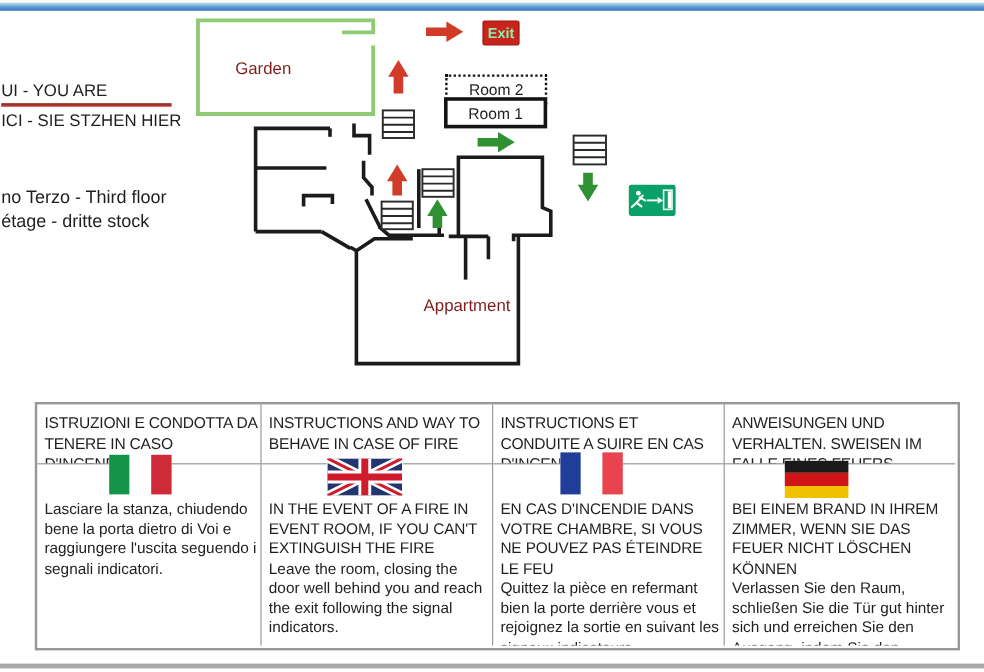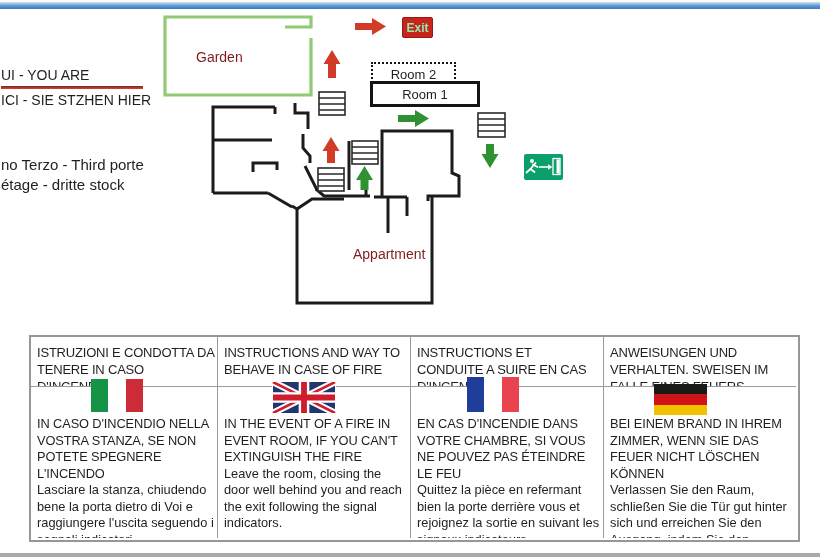--- a/index.html
+++ b/index.html
@@ -19,21 +19,21 @@
   
   svg.plan{left:0;top:0;width:820px;height:560px;}
 
   
   .plan-label{font-size:14px;color:#7f1d1d;white-space:nowrap;}
   .exit-box{left:402px;top:17px;width:31px;height:21px;background:#c9241c;
     color:#86efac;font-weight:bold;font-size:12px;display:flex;align-items:center;
     justify-content:center;border-radius:2px;border:1px solid #9b1812;box-sizing:border-box;}
   .room2-box{left:371px;top:46px;width:85px;height:25px;border:2px dotted #141414;
     display:flex;align-items:center;justify-content:center;font-size:13px;box-sizing:border-box;background:#fff;margin-top:16px;}
-  .room1-box{left:370px;top:81px;width:110px;height:26px;border:3px solid #141414;
+  .room1-box{left:370px;top:81px;width:86px;height:26px;border:3px solid #141414;
     display:flex;align-items:center;justify-content:center;font-size:13px;box-sizing:border-box;background:#fff;}
 
   
   .legend-you{left:1px;top:65px;font-size:14px;line-height:20px;white-space:nowrap;}
   .red-underline{width:142px;height:3px;margin:1px 0 1px 0;
     background:linear-gradient(#7e241c,#d0473a);}
   .legend-floor{left:1px;top:155px;font-size:15px;line-height:20px;white-space:nowrap;}
 
   
   .fire-table{left:29px;top:335px;width:771px;height:207px;
@@ -140,33 +140,32 @@
 <div class="abs room2-box">Room 2</div>
 <div class="abs room1-box">Room 1</div>
 <div class="abs plan-label" style="left:324px;top:246px;margin-left:29px;">Appartment</div>
 
 <div class="abs legend-you">
   <div>UI - YOU ARE</div>
   <div class="red-underline"></div>
   <div>ICI - SIE STZHEN HIER</div>
 </div>
 <div class="abs legend-floor">
-  <div>no Terzo - Third porte</div>
+  <div>no Terzo - Third floor</div>
   <div>étage - dritte stock</div>
 </div>
 
 <div class="fire-table">
 
   <div class="cell hdr">ISTRUZIONI E CONDOTTA DA TENERE IN CASO D'INCENDIO</div>
   <div class="cell hdr">INSTRUCTIONS AND WAY TO BEHAVE IN CASE OF FIRE</div>
   <div class="cell hdr">INSTRUCTIONS ET CONDUITE A SUIRE EN CAS D'INCENDIE</div>
   <div class="cell hdr lastcol">ANWEISUNGEN UND VERHALTEN. SWEISEN IM FALLE EINES FEUERS</div>
 
   <div class="cell bodycell bodyrow">
-    <div class="caps">IN CASO D'INCENDIO NELLA VOSTRA STANZA,  SE NON POTETE SPEGNERE L'INCENDO</div>
     <div>Lasciare la stanza, chiudendo bene la porta dietro di Voi e raggiungere l'uscita seguendo i segnali indicatori.</div>
   </div>
   <div class="cell bodycell bodyrow">
     <div class="caps">IN THE EVENT OF A FIRE IN EVENT ROOM, IF YOU CAN'T EXTINGUISH THE FIRE</div>
     <div>Leave the room, closing the door well behind you and reach the exit following the signal indicators.</div>
   </div>
   <div class="cell bodycell bodyrow">
     <div class="caps">EN CAS D'INCENDIE DANS VOTRE CHAMBRE, SI VOUS NE POUVEZ PAS ÉTEINDRE LE FEU</div>
     <div>Quittez la pièce en refermant bien la porte derrière vous et rejoignez la sortie en suivant les signaux indicateurs.</div>
   </div>

